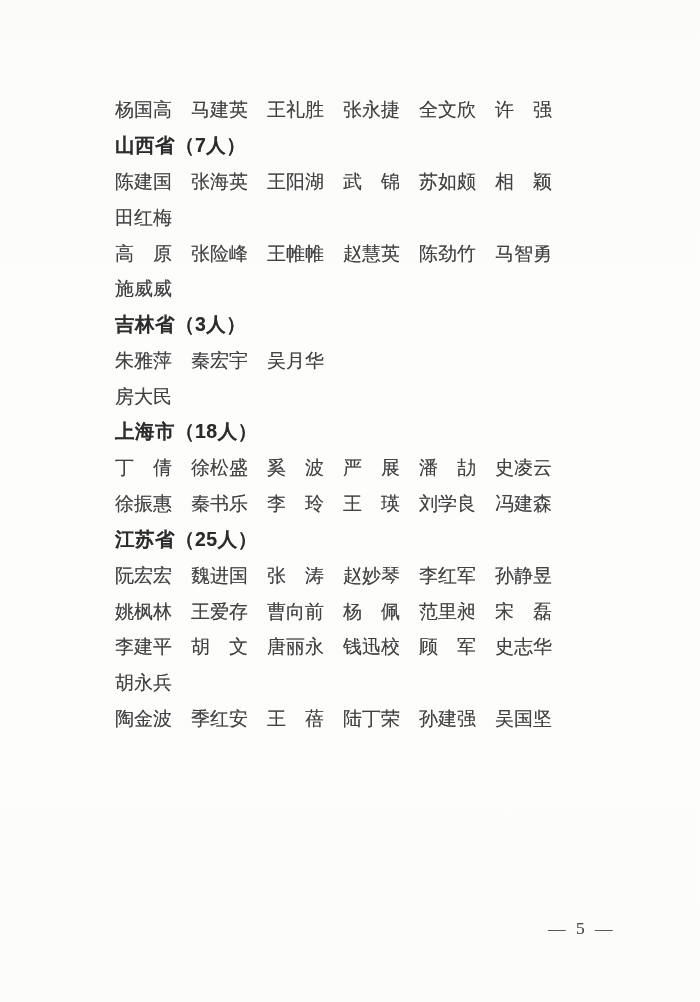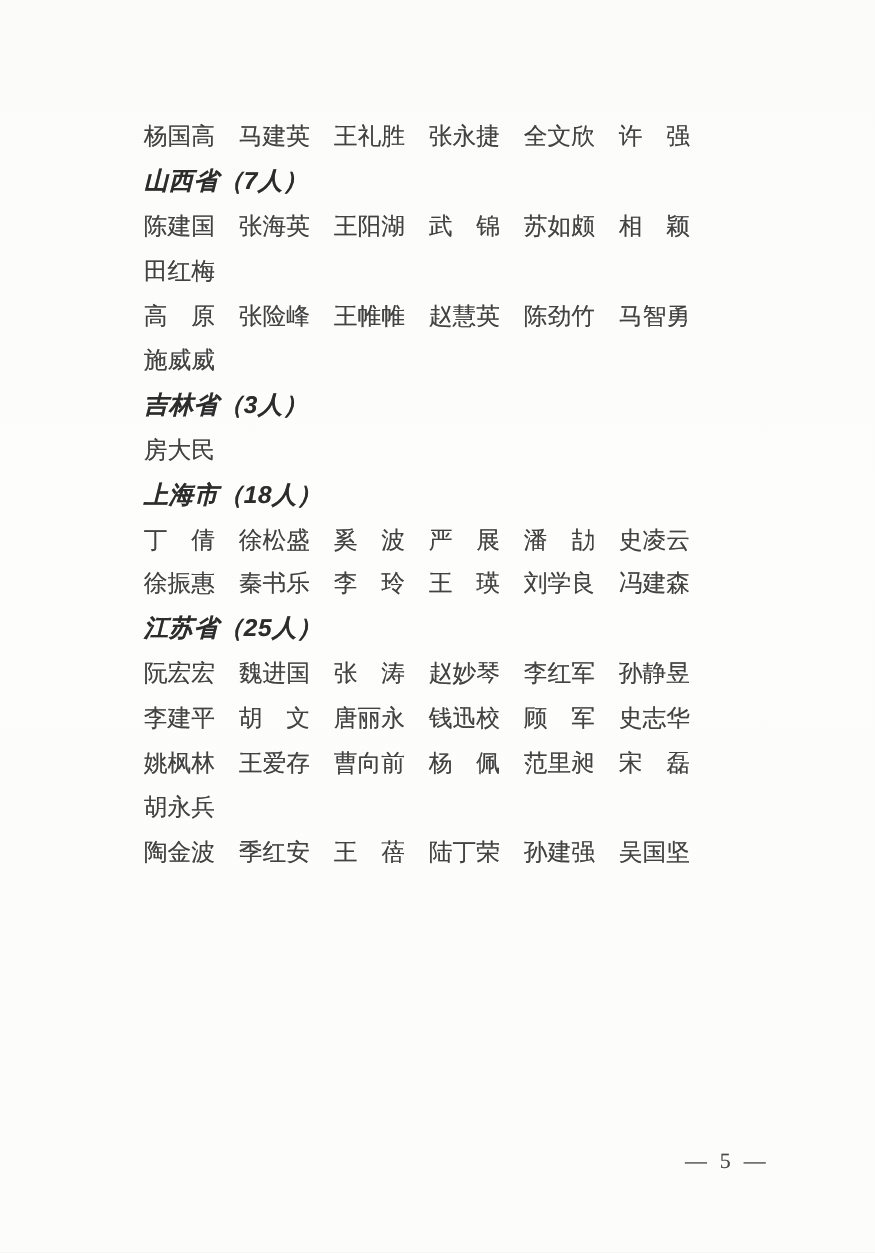--- a/index.html
+++ b/index.html
@@ -30,21 +30,20 @@
     font-size: 19px;
     line-height: 1;
     text-shadow: 0 0 0.5px rgba(70,70,70,0.55);
   }
   .heading {
     font-family: "Liberation Sans", "DejaVu Sans", sans-serif;
     font-weight: bold;
     font-size: 19.5px;
     color: #2c2c2c;
     letter-spacing: 0.5px;
-    font-style: italic;
   }
   .name-row {
     gap: 19px;
   }
   .person {
     white-space: pre;
     color: #424242;
   }
   .footer {
     position: absolute;
@@ -87,20 +86,25 @@
         <span class="person">王帷帷</span>
         <span class="person">赵慧英</span>
         <span class="person">陈劲竹</span>
         <span class="person">马智勇</span>
       </div>
       <div class="line name-row">
         <span class="person">施威威</span>
       </div>
       <div class="line heading">吉林省（3人）</div>
       <div class="line name-row">
+        <span class="person">朱雅萍</span>
+        <span class="person">秦宏宇</span>
+        <span class="person">吴月华</span>
+      </div>
+      <div class="line name-row">
         <span class="person">房大民</span>
       </div>
       <div class="line heading">上海市（18人）</div>
       <div class="line name-row">
         <span class="person">丁　倩</span>
         <span class="person">徐松盛</span>
         <span class="person">奚　波</span>
         <span class="person">严　展</span>
         <span class="person">潘　劼</span>
         <span class="person">史凌云</span>
@@ -116,34 +120,34 @@
       <div class="line heading">江苏省（25人）</div>
       <div class="line name-row">
         <span class="person">阮宏宏</span>
         <span class="person">魏进国</span>
         <span class="person">张　涛</span>
         <span class="person">赵妙琴</span>
         <span class="person">李红军</span>
         <span class="person">孙静昱</span>
       </div>
       <div class="line name-row">
+        <span class="person">姚枫林</span>
+        <span class="person">王爱存</span>
+        <span class="person">曹向前</span>
+        <span class="person">杨　佩</span>
+        <span class="person">范里昶</span>
+        <span class="person">宋　磊</span>
+      </div>
+      <div class="line name-row">
         <span class="person">李建平</span>
         <span class="person">胡　文</span>
         <span class="person">唐丽永</span>
         <span class="person">钱迅校</span>
         <span class="person">顾　军</span>
         <span class="person">史志华</span>
-      </div>
-      <div class="line name-row">
-        <span class="person">姚枫林</span>
-        <span class="person">王爱存</span>
-        <span class="person">曹向前</span>
-        <span class="person">杨　佩</span>
-        <span class="person">范里昶</span>
-        <span class="person">宋　磊</span>
       </div>
       <div class="line name-row">
         <span class="person">胡永兵</span>
       </div>
       <div class="line name-row">
         <span class="person">陶金波</span>
         <span class="person">季红安</span>
         <span class="person">王　蓓</span>
         <span class="person">陆丁荣</span>
         <span class="person">孙建强</span>

